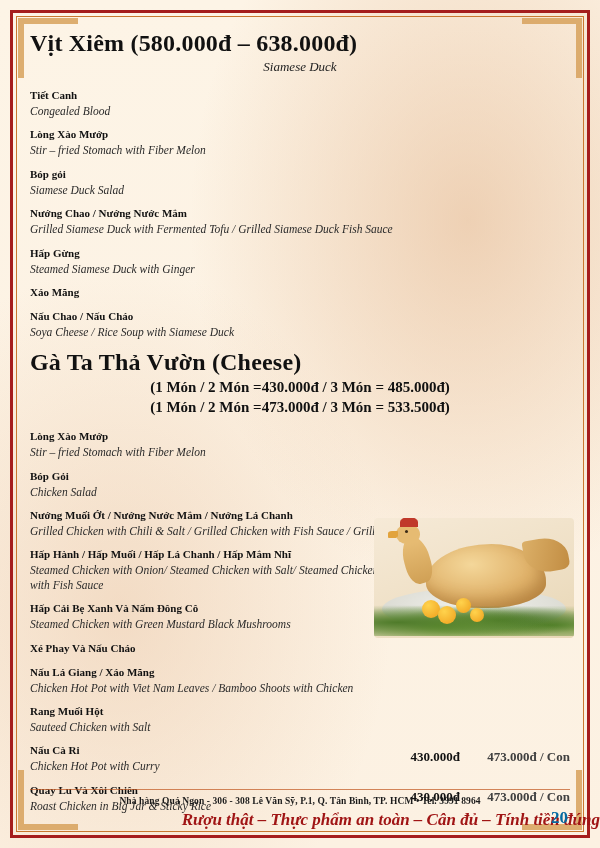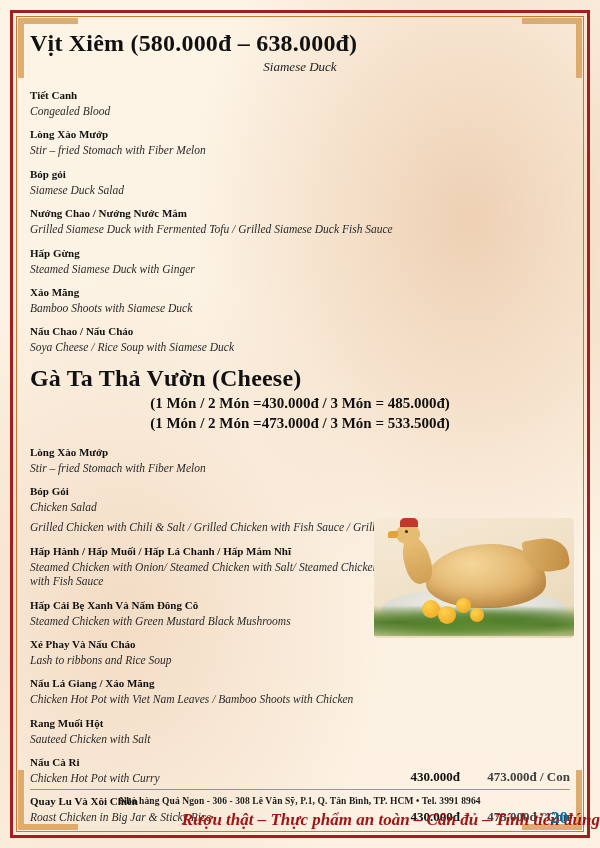--- a/index.html
+++ b/index.html
@@ -73,21 +73,21 @@
     color:#111;
     display:inline-block;
   }
   .item .en{
     font-style:italic;
     font-size:11.5px;
     color:#2a2a2a;
     line-height:1.25;
     margin-top:1px;
   }
-  .item.with-price{display:flex;align-items:flex-end;}
+  .item.with-price{display:flex;align-items:center;}
   .item .texts{flex:1 1 auto;}
   .item .p1{
     width:86px;text-align:right;font-weight:bold;font-size:13px;color:#111;
     padding-top:1px;
   }
   .item .p2{
     width:110px;text-align:right;font-weight:bold;font-size:13px;color:#404040;
     padding-top:1px;
   }
 
@@ -212,21 +212,20 @@
       <div class="item">
         <div class="vn">Nướng Chao / Nướng Nước Mắm</div>
         <div class="en">Grilled Siamese Duck with Fermented Tofu / Grilled Siamese Duck Fish Sauce</div>
       </div>
       <div class="item">
         <div class="vn">Hấp Gừng</div>
         <div class="en">Steamed Siamese Duck with Ginger</div>
       </div>
       <div class="item">
         <div class="vn">Xáo Măng</div>
-        <div class="en">Bamboo Shoots with Siamese Duck</div>
       </div>
       <div class="item">
         <div class="vn">Nấu Chao / Nấu Cháo</div>
         <div class="en">Soya Cheese / Rice Soup with Siamese Duck</div>
       </div>
     </div>
   </div>
 
   <div class="chicken-head">
     <h1 class="section-title">Gà Ta Thả Vườn (Cheese)</h1>
@@ -236,33 +235,33 @@
     <div class="items">
       <div class="item">
         <div class="vn">Lòng Xào Mướp</div>
         <div class="en">Stir – fried Stomach with Fiber Melon</div>
       </div>
       <div class="item">
         <div class="vn">Bóp Gỏi</div>
         <div class="en">Chicken Salad</div>
       </div>
       <div class="item">
+        <div class="vn">Nướng Muối Ớt / Nướng Nước Mắm / Nướng Lá Chanh</div>
         <div class="en">Grilled Chicken with Chili &amp; Salt / Grilled Chicken with Fish Sauce / Grilled Chicken with Lime Leaves</div>
       </div>
       <div class="item">
         <div class="vn">Hấp Hành / Hấp Muối / Hấp Lá Chanh / Hấp Mắm Nhĩ</div>
         <div class="en">Steamed Chicken with Onion/ Steamed Chicken with Salt/ Steamed Chicken with Lime Leaves/ Steamed Chicken with Fish Sauce</div>
       </div>
       <div class="item">
         <div class="vn">Hấp Cải Bẹ Xanh Và Nấm Đông Cô</div>
         <div class="en">Steamed Chicken with Green Mustard Black Mushrooms</div>
       </div>
       <div class="item">
         <div class="vn">Xé Phay Và Nấu Cháo</div>
-        <div class="en">Lash to ribbons and Rice Soup</div>
       </div>
       <div class="item">
         <div class="vn">Nấu Lá Giang / Xáo Măng</div>
         <div class="en">Chicken Hot Pot with Viet Nam Leaves / Bamboo Shoots with  Chicken</div>
       </div>
       <div class="item">
         <div class="vn">Rang Muối Hột</div>
         <div class="en">Sauteed Chicken with Salt</div>
       </div>
 

